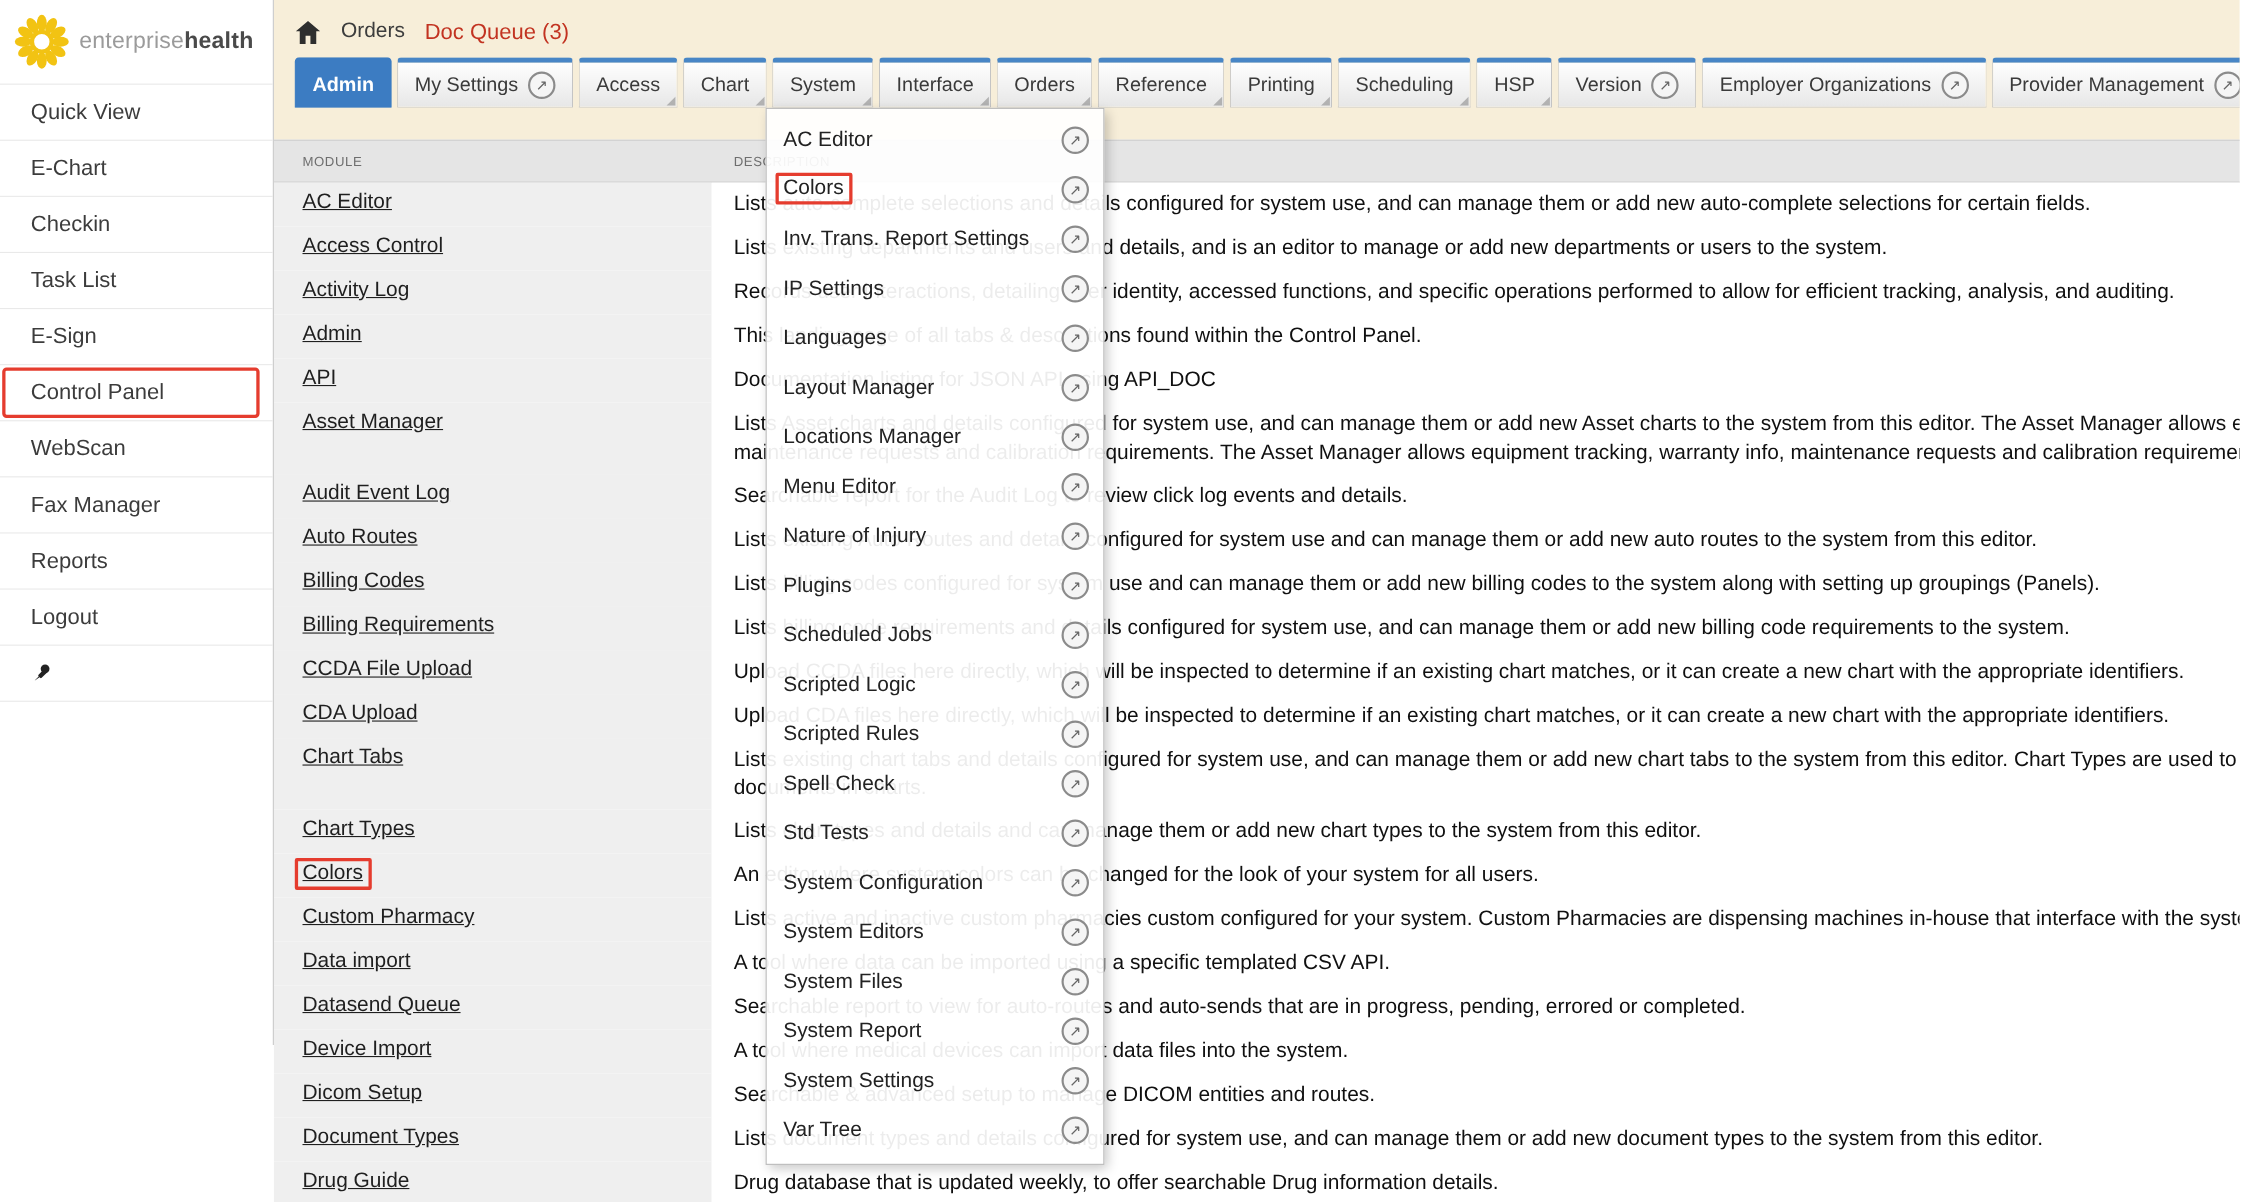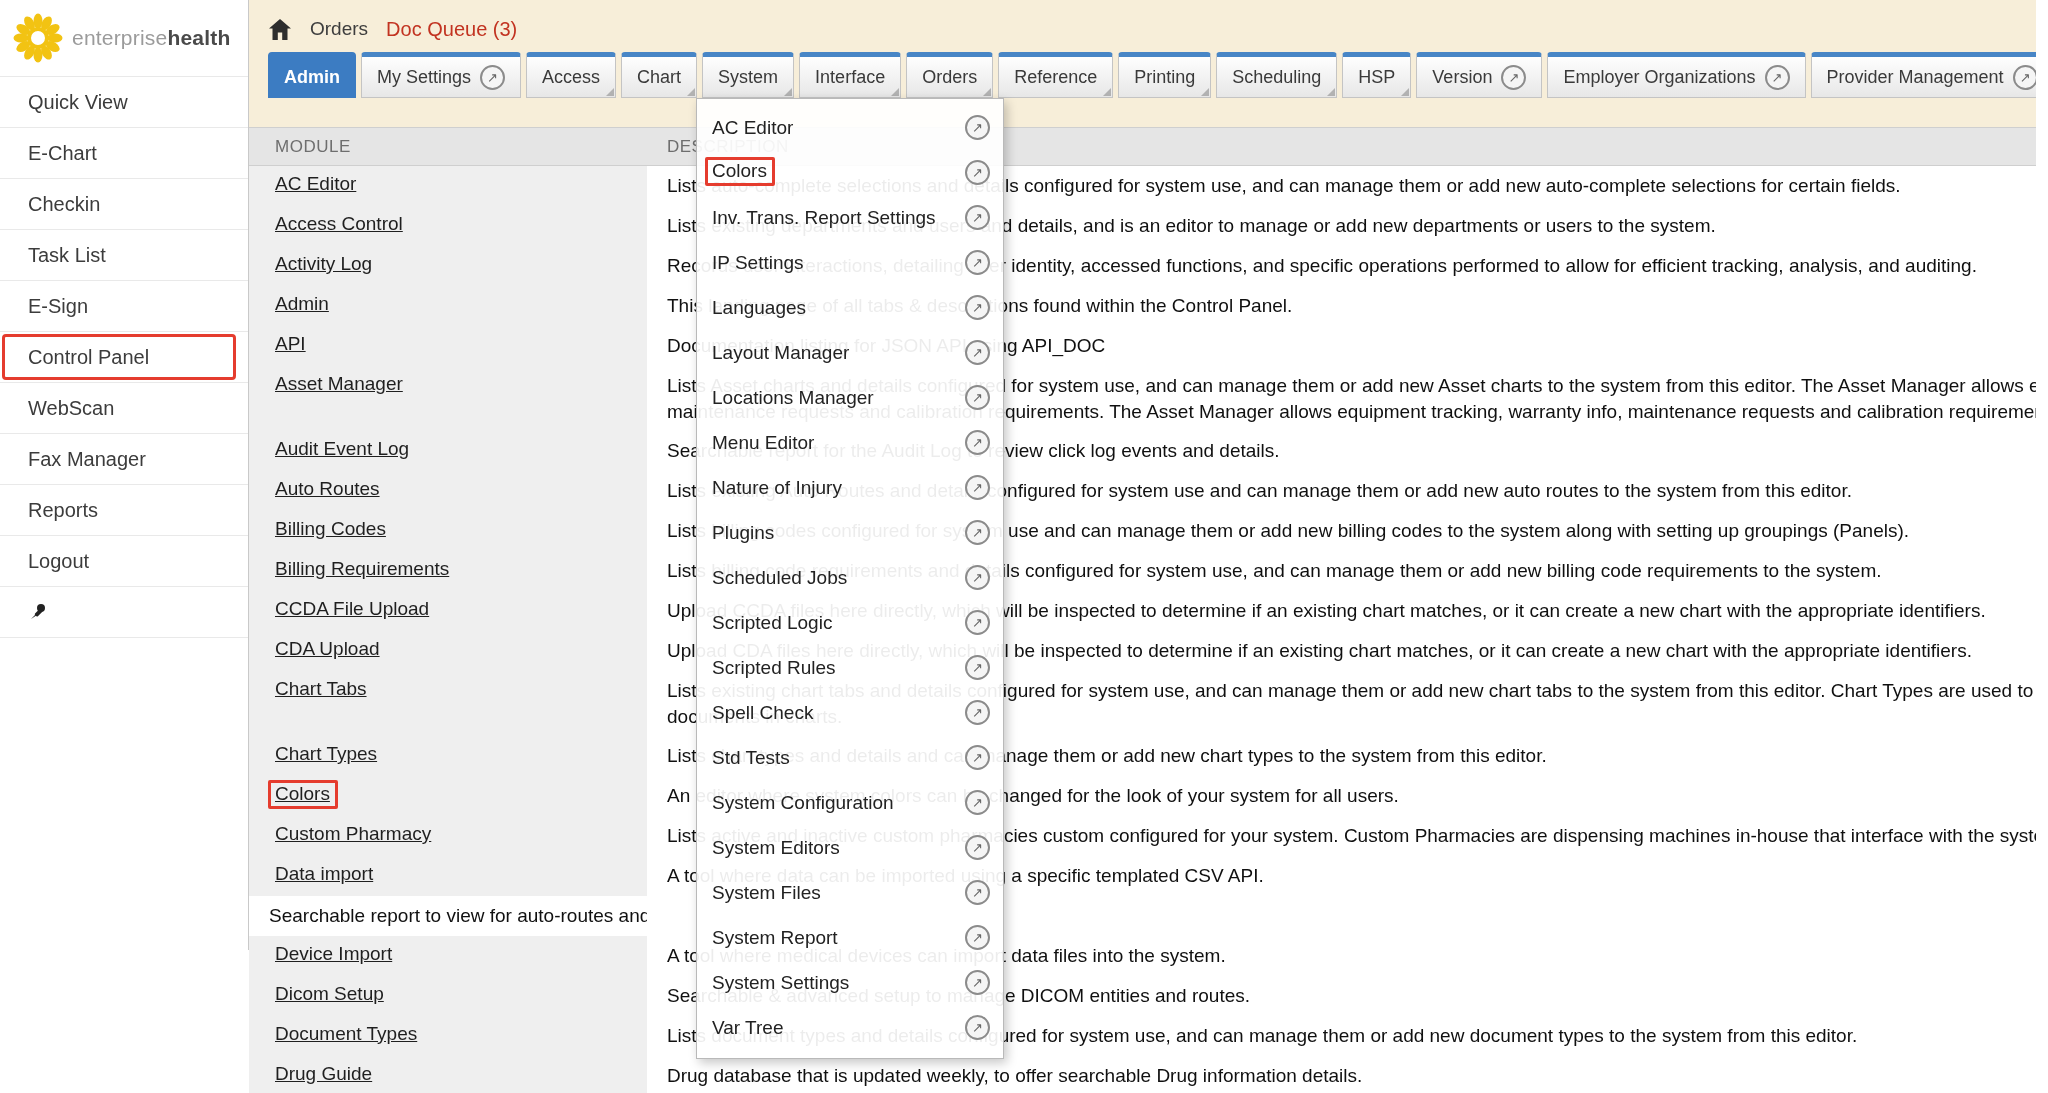--- a/index.html
+++ b/index.html
@@ -32,21 +32,21 @@
          border-radius:4px 4px 0 0; font-size:18px; color:#3a3a3a; cursor:pointer; }
   .tab.active { background:#3c7cc2; border-color:#3c7cc2; color:#fff; font-weight:bold; }
   .tab.has-menu::after { content:""; position:absolute; right:1px; bottom:1px; width:0; height:0;
          border-left:8px solid transparent; border-bottom:8px solid #9a9a9a; opacity:.7; }
   .ext-circle { width:25px; height:25px; margin-left:9px; border:2px solid #8b8b8b; border-radius:50%;
          display:inline-flex; align-items:center; justify-content:center; font-size:13px; color:#666; background:#f5f5f5; flex:none; }
 
   
   .thead { display:grid; grid-template-columns:398px minmax(0,1fr); height:39px; background:#e5e5e5;
            border-top:1px solid #cfcfcf; border-bottom:1px solid #cfcfcf; align-items:center;
-           color:#6e6e6e; font-size:17px; letter-spacing:.5px; }
+           color:#6e6e6e; font-size:12px; letter-spacing:.5px; }
   .th-module { padding-left:26px; }
   .th-desc { padding-left:20px; }
   .trow { display:grid; grid-template-columns:398px minmax(0,1fr); min-height:40px; }
   .cell-module { background:#efefef; padding:7px 0 6px 26px; }
   .cell-desc { background:#fff; padding:7px 0 6px 20px; overflow:hidden; }
   .desc-line { font-size:19px; color:#101010; line-height:26px; white-space:nowrap; }
   .mod-link { font-size:19px; color:#1f1f1f; text-decoration:underline; cursor:pointer; white-space:nowrap; }
   .red-box { display:inline-block; border:3px solid #e53c2e; border-radius:2px; padding:0 5px 1px 4px; margin:-3px 0 0 -7px; }
 
   
@@ -398,20 +398,23 @@
             <div class="cell-module">
               <span><a class="mod-link">Data import</a></span>
             </div>
             <div class="cell-desc">
               <div class="desc-line">A tool where data can be imported using a specific templated CSV API.</div>
 
             </div>
           </div>
 
           <div class="trow">
+            <div class="cell-module">
+              <span><a class="mod-link">Datasend Queue</a></span>
+            </div>
             <div class="cell-desc">
               <div class="desc-line">Searchable report to view for auto-routes and auto-sends that are in progress, pending, errored or completed.</div>
 
             </div>
           </div>
 
           <div class="trow">
             <div class="cell-module">
               <span><a class="mod-link">Device Import</a></span>
             </div>

